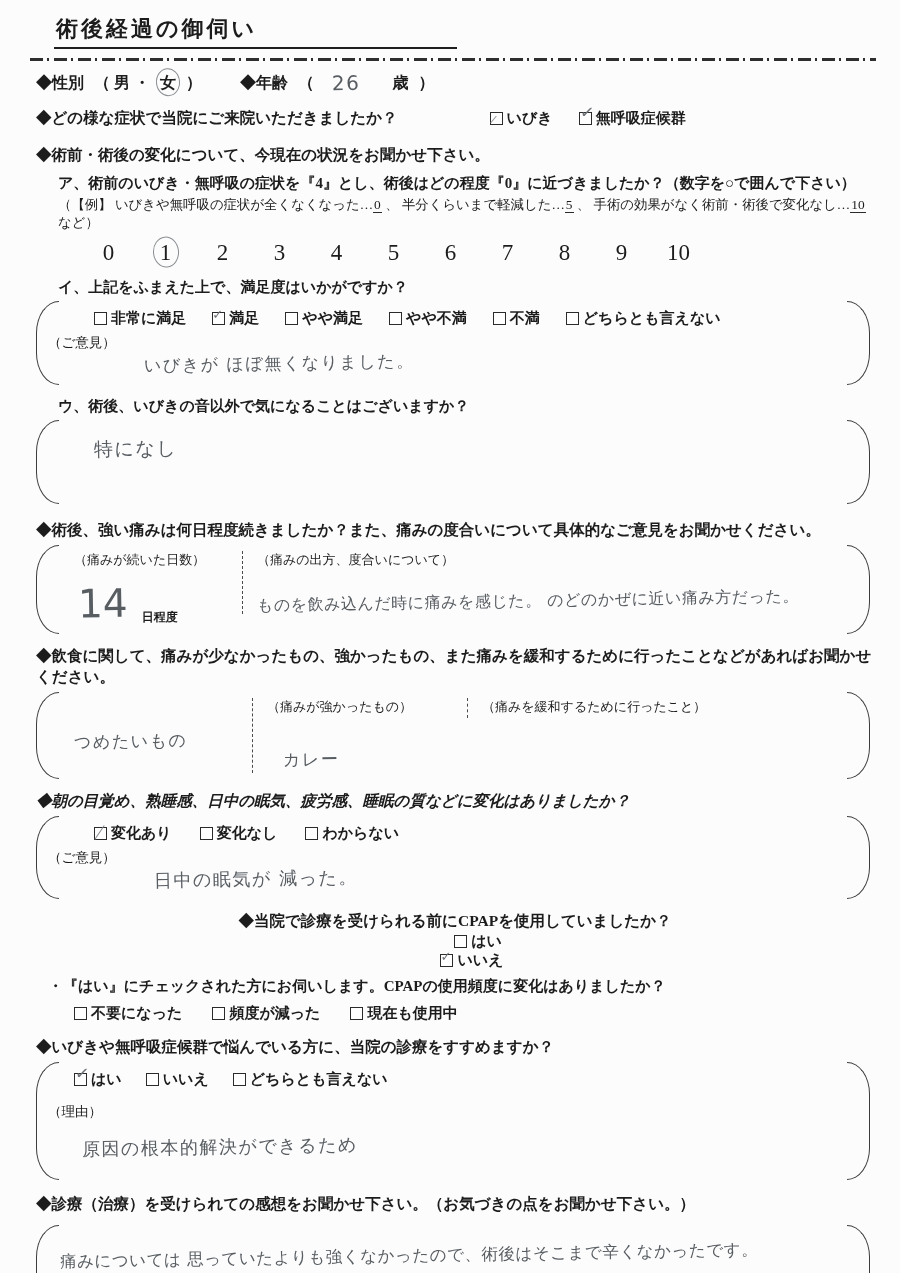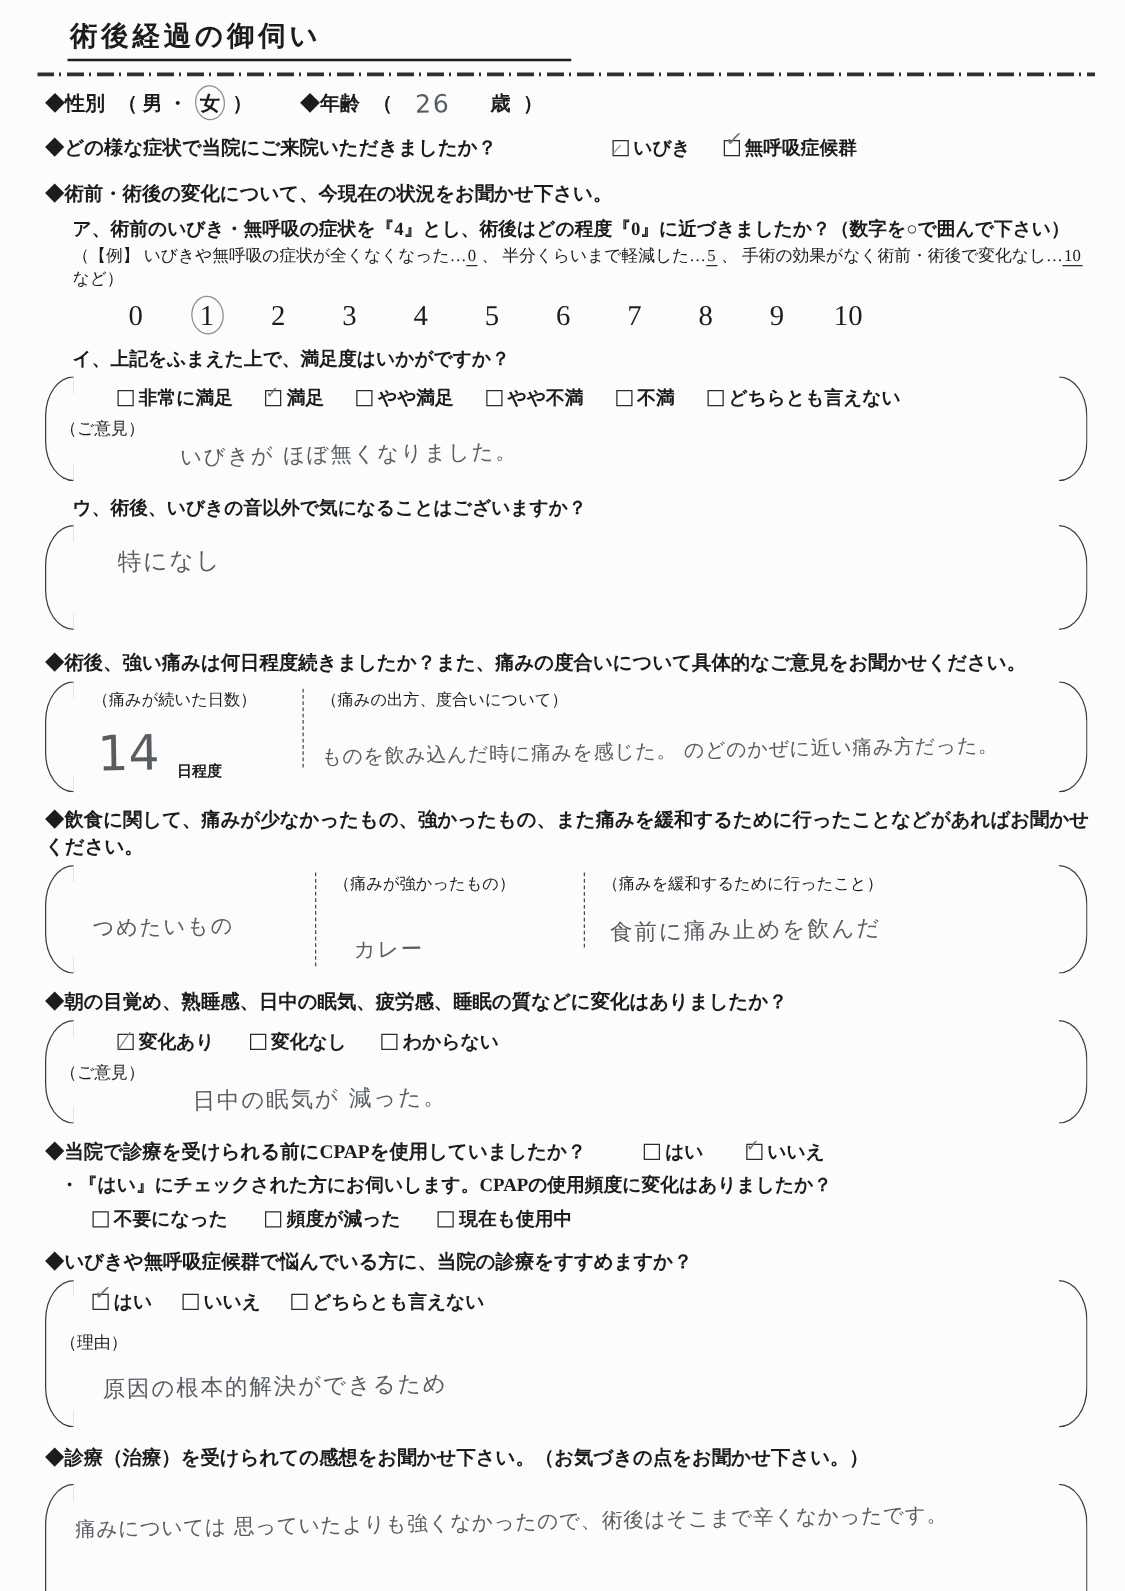--- a/index.html
+++ b/index.html
@@ -211,48 +211,47 @@
     <div class="cols" style="min-height:70px;">
       <div class="col" style="width:168px;">
         <div style="margin-top:32px;"><span class="hand">つめたいもの</span></div>
       </div>
       <div class="col" style="width:190px;">
         <div class="col-label">（痛みが強かったもの）</div>
         <div style="margin:32px 0 0 16px;"><span class="hand">カレー</span></div>
       </div>
       <div class="col" style="flex:1;">
         <div class="col-label">（痛みを緩和するために行ったこと）</div>
-        <div style="margin:16px 0 0 6px;"><span class="hand" style="font-size:18px;">食前に痛み止めを飲んだ</span></div>
-      </div>
-    </div>
-  </div>
-
-  
-  <div class="q" style="margin-top:10px;">◆朝の目覚め、熟睡感、日中の眠気、疲労感、睡眠の質などに変化はありましたか？</div>
+      </div>
+    </div>
+  </div>
+
+  
+  <div class="q" style="margin-top:10px;font-style:italic;">◆朝の目覚め、熟睡感、日中の眠気、疲労感、睡眠の質などに変化はありましたか？</div>
   <div class="bbox" style="min-height:70px;">
     <div class="opt-row" style="gap:28px;">
       <span class="cb mark-slash checked">
           <span class="box"></span>
           <span>変化あり</span>
         </span>
       <span class="cb tick">
           <span class="box"></span>
           <span>変化なし</span>
         </span>
       <span class="cb tick">
           <span class="box"></span>
           <span>わからない</span>
         </span>
     </div>
     <div class="comment-label">（ご意見）</div>
     <div style="margin:0 0 2px 82px;"><span class="hand" style="font-size:18px;">日中の眠気が 減った。</span></div>
   </div>
 
   
-  <div class="row" style="margin-top:0;">
+  <div class="row" style="margin-top:0;flex-direction:column;">
     <span class="q" style="margin:0;">◆当院で診療を受けられる前にCPAPを使用していましたか？</span>
     <span class="cb tick" style="margin-left:46px;">
         <span class="box"></span>
         <span>はい</span>
       </span>
     <span class="cb tick checked" style="margin-left:34px;">
         <span class="box"></span>
         <span>いいえ</span>
       </span>
   </div>

